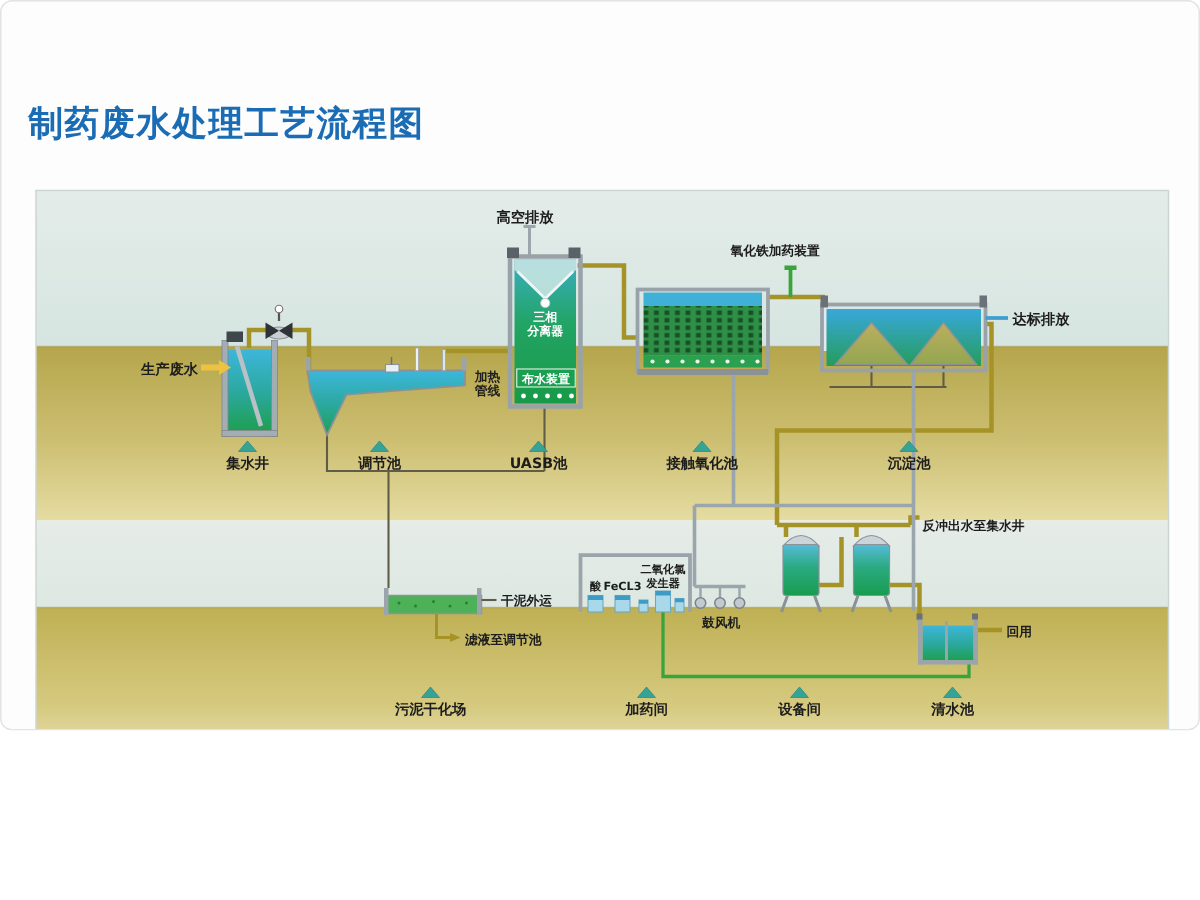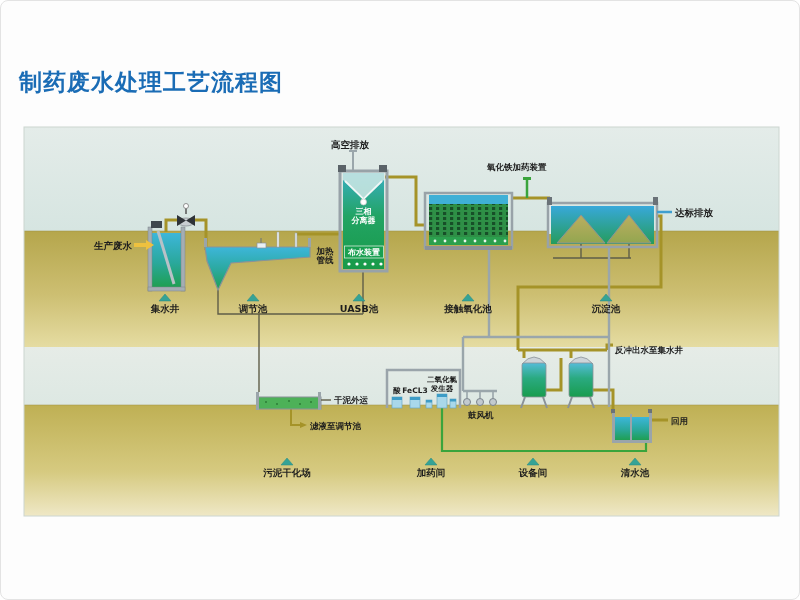--- a/index.html
+++ b/index.html
@@ -1,16 +1,16 @@
 <!DOCTYPE html>
 <html><head>
 <meta charset="utf-8">
 <style>
   html,body{margin:0;padding:0;background:#ffffff;}
-  .page{position:relative;width:800px;height:600px;background:#fdfdfd;overflow:hidden;
+  .page{position:relative;width:800px;height:487px;background:#fdfdfd;overflow:hidden;
         font-family:"DejaVu Sans","Liberation Sans",sans-serif;border:1px solid #e3e3e3;border-radius:8px;box-sizing:border-box;}
   .title{position:absolute;left:18px;top:66px;font-size:23px;font-weight:bold;color:#1a6cb5;letter-spacing:1px;}
   svg text{font-family:"DejaVu Sans","Liberation Sans",sans-serif;fill:#1d1d1d;font-weight:bold;}
   text.lbl{font-size:9.5px;}
   text.sm{font-size:8.5px;}
   text.tiny{font-size:7.5px;}
   text.wh{fill:#ffffff;font-size:8px;}
 </style>
 </head>
 <body>

